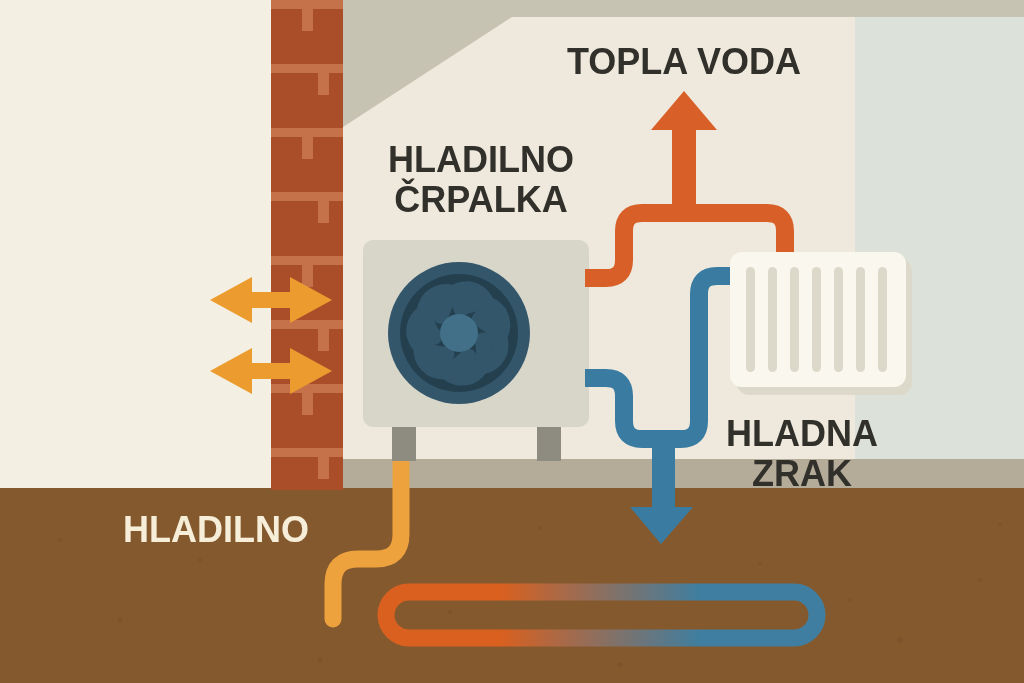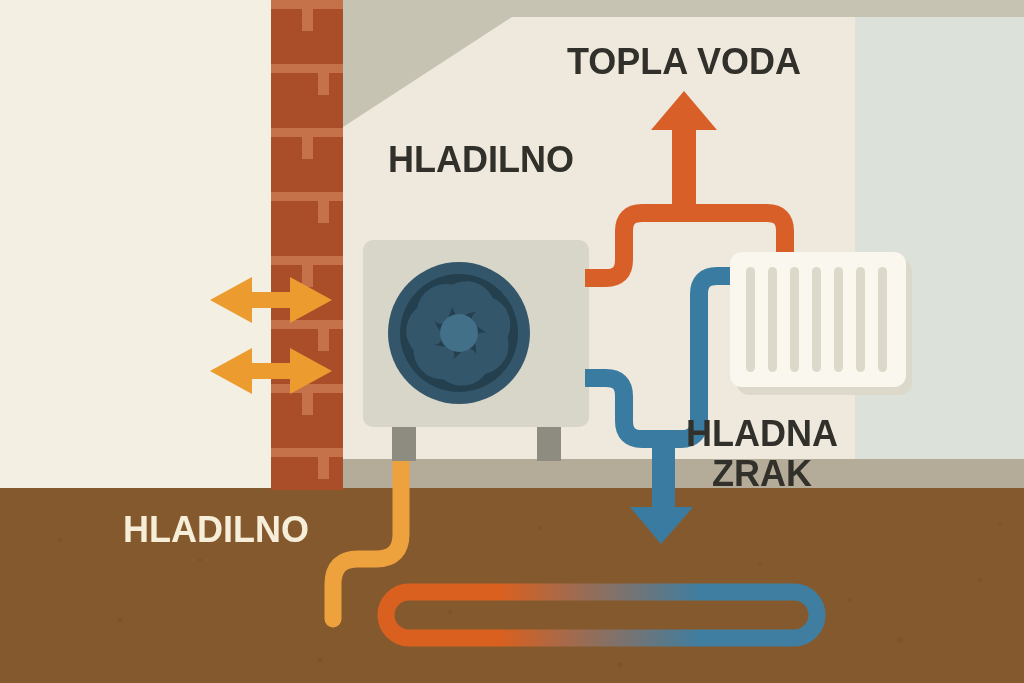--- a/index.html
+++ b/index.html
@@ -112,24 +112,25 @@
     </g>
   </g>
 </svg>
 
 <div class="label centered" style="left:684px;top:42px;">
   <span>TOPLA VODA</span>
 </div>
 
 <div class="label centered" style="left:481px;top:140px;">
   <span>HLADILNO</span>
+  <span>ČRPALKA</span>
 </div>
 
 
-<div class="label centered" style="left:762px;top:414px;">
+<div class="label centered" style="left:802px;top:414px;">
   <span>HLADNA</span>
   <span>ZRAK</span>
 </div>
 
 <div class="label light" style="left:123px;top:510px;">
   <span>HLADILNO</span>
 </div>
 
 </div>
 

